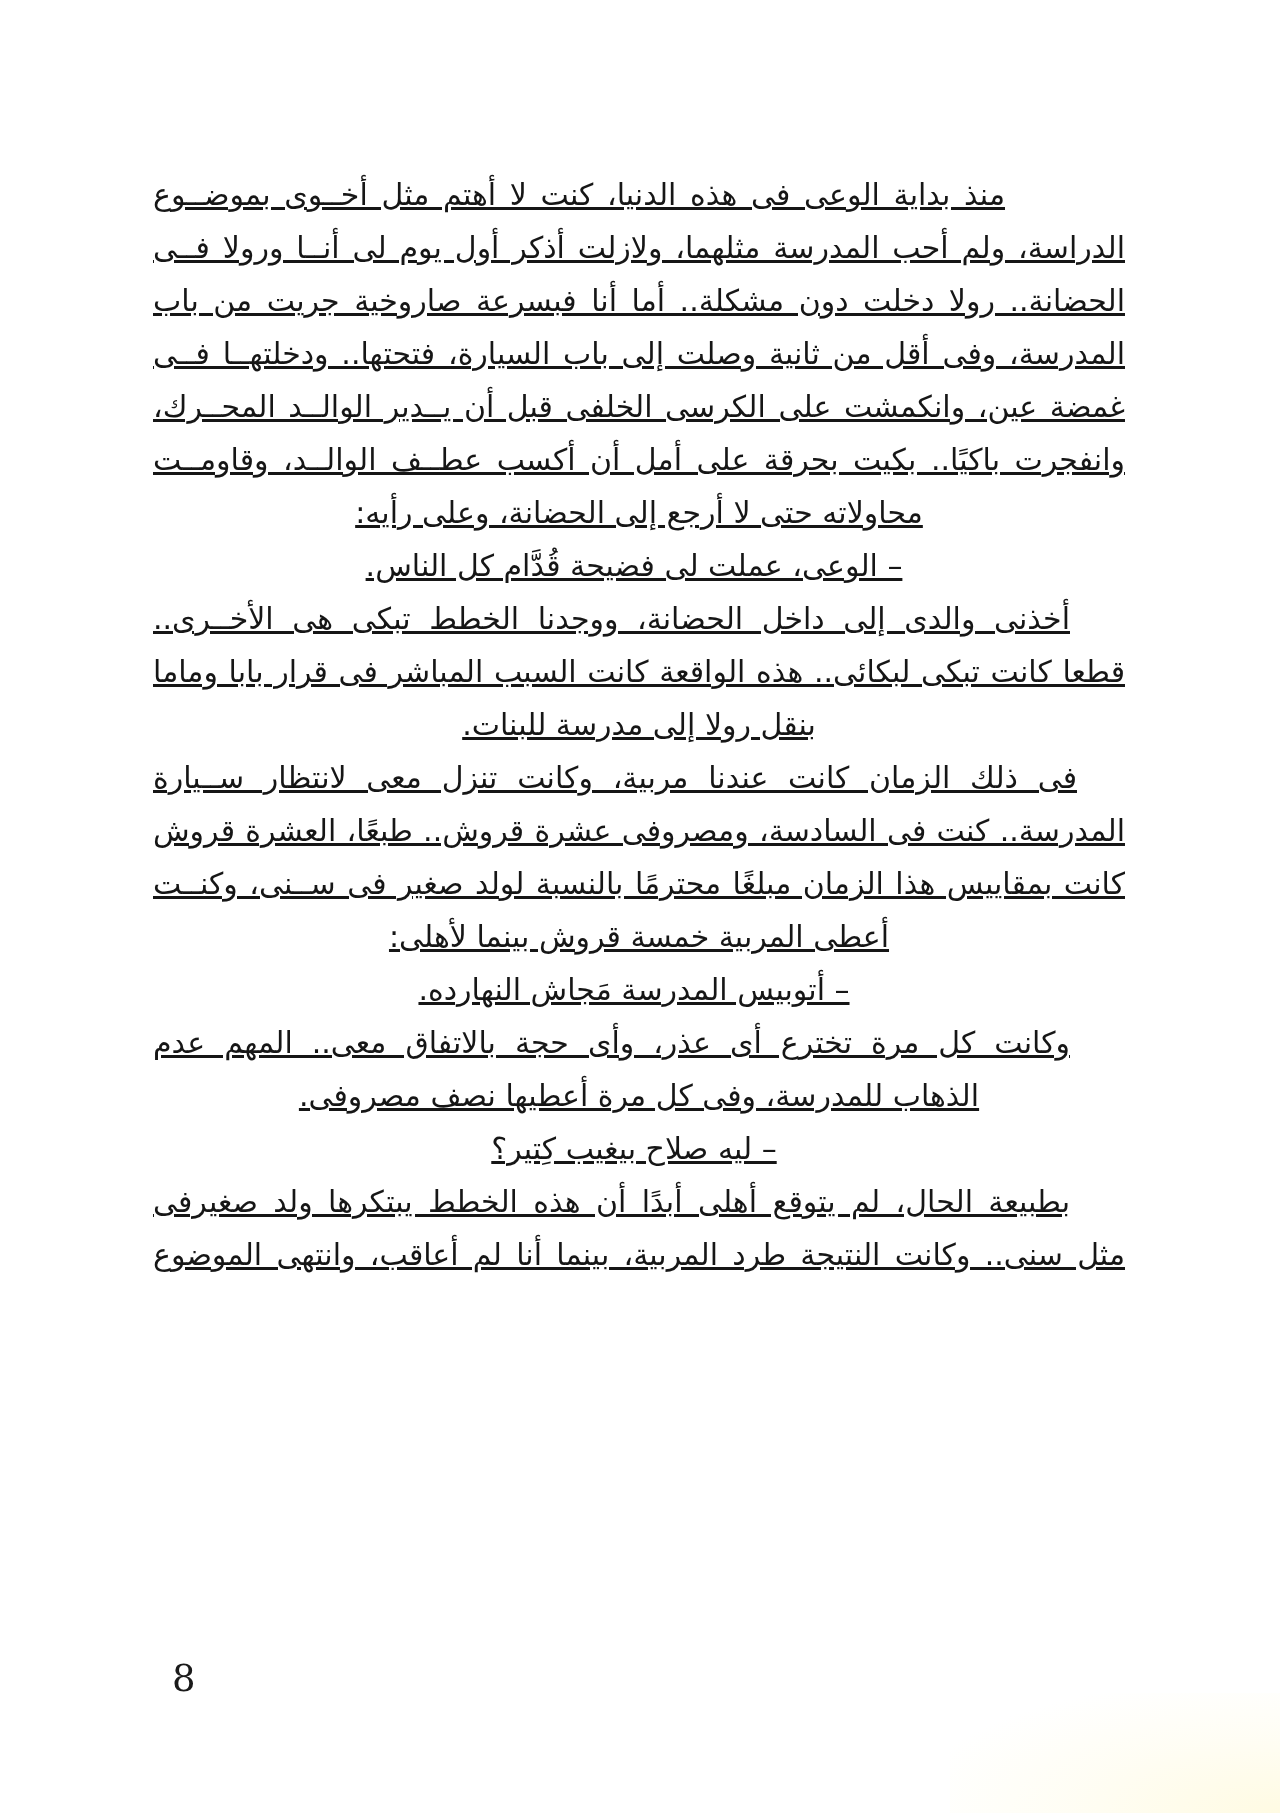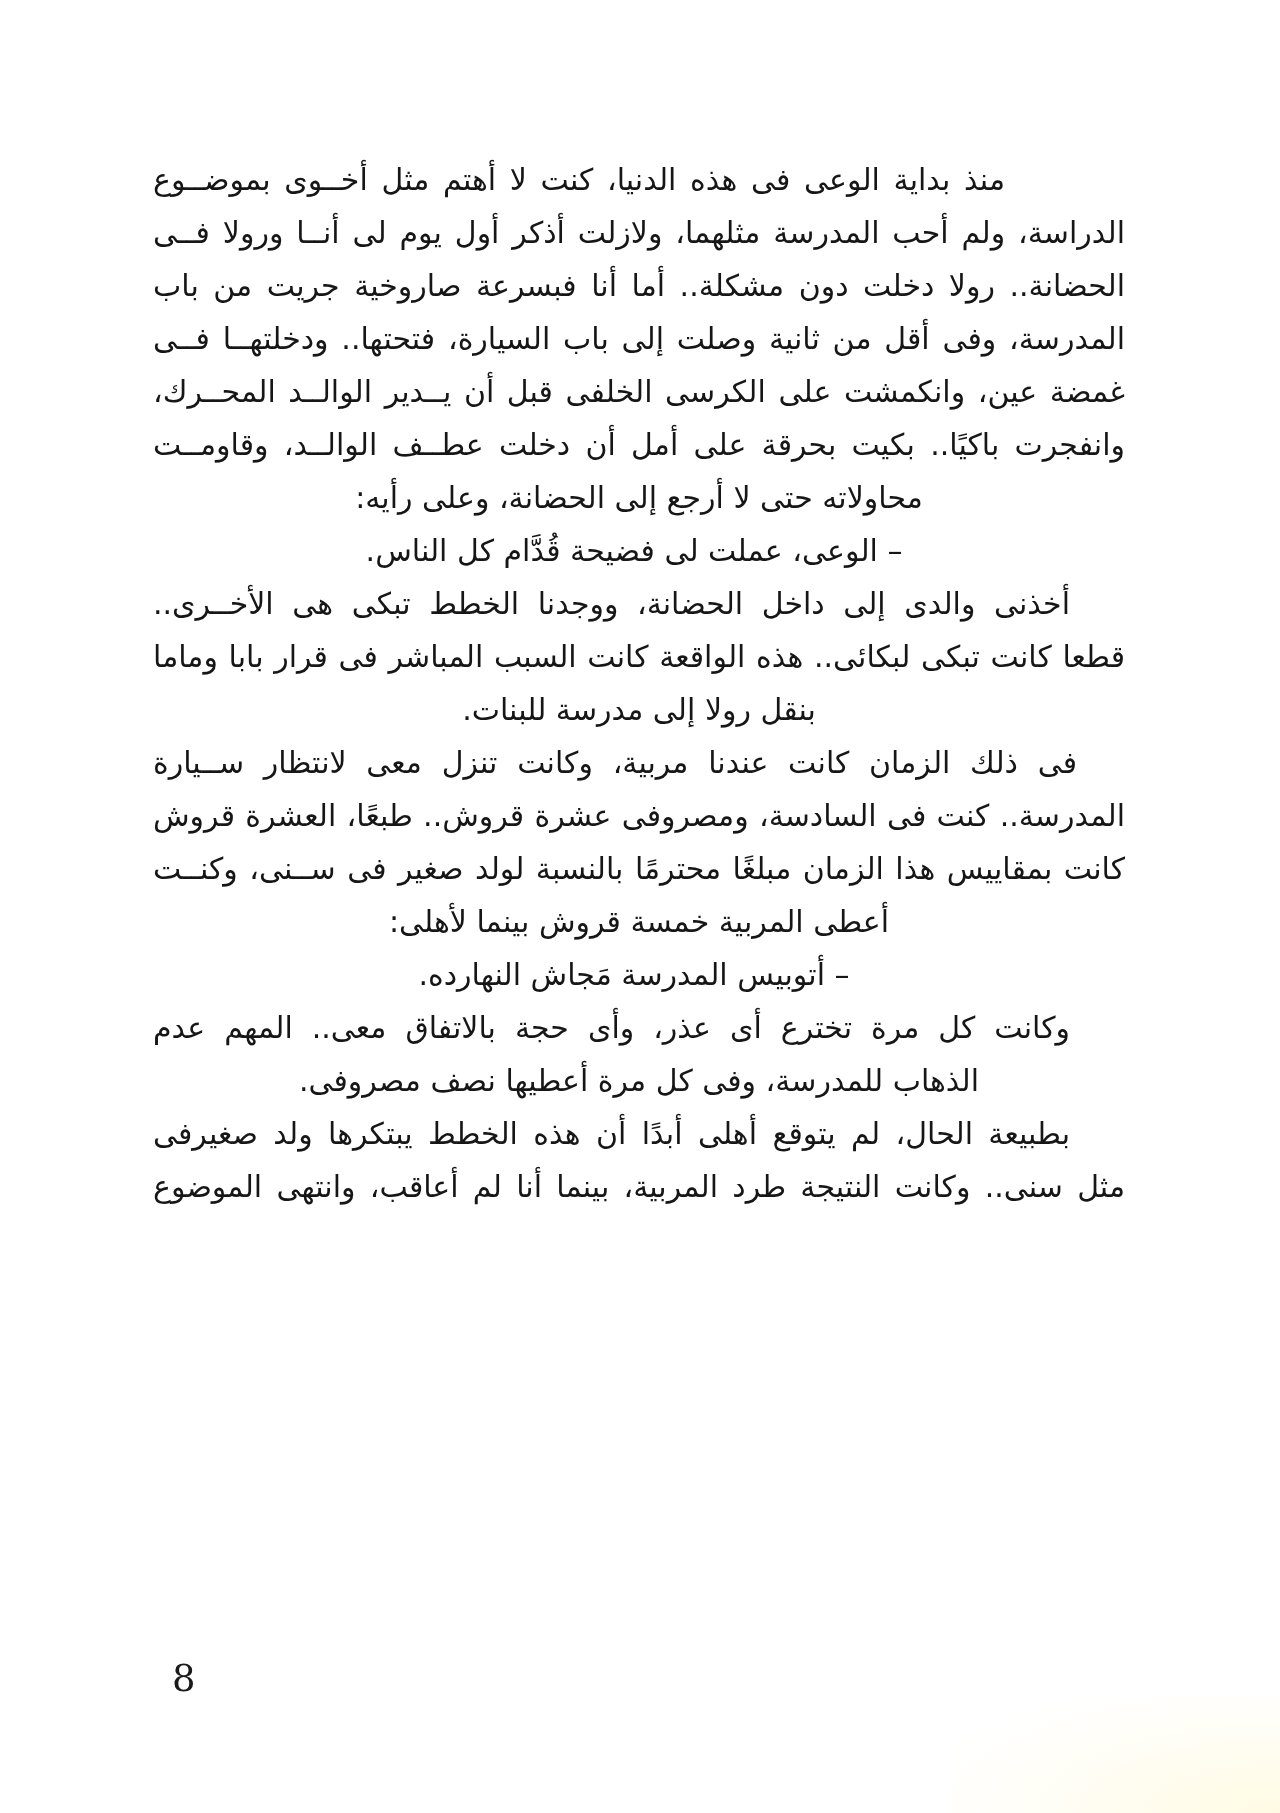--- a/index.html
+++ b/index.html
@@ -14,27 +14,28 @@
     overflow: hidden;
     font-family: "DejaVu Sans", sans-serif;
   }
   .page {
     position: absolute;
     inset: 0;
     background: #ffffff;
   }
   .text-block {
     position: absolute;
-    top: 153px;
+    top: 168px;
     right: 155px;
     width: 972px;
     direction: rtl;
     color: #161616;
     font-size: 30px;
     line-height: 53px;
+    text-decoration: underline;
   }
   .line {
     height: 53px;
     overflow: hidden;
     text-align: center;
     white-space: normal;
   }
   .line.j {
     text-align: justify;
     text-align-last: justify;
@@ -66,33 +67,34 @@
 
 <div class="page">
 
   <div class="text-block">
 
   <div class="line j" style="text-indent: 120px;">منذ بداية الوعى فى هذه الدنيا، كنت لا أهتم مثل أخــوى بموضــوع</div>
       <div class="line j">الدراسة، ولم أحب المدرسة مثلهما، ولازلت أذكر أول يوم لى أنــا ورولا فــى</div>
       <div class="line j">الحضانة.. رولا دخلت دون مشكلة.. أما أنا فبسرعة صاروخية جريت من باب</div>
       <div class="line j">المدرسة، وفى أقل من ثانية وصلت إلى باب السيارة، فتحتها.. ودخلتهــا فــى</div>
       <div class="line j">غمضة عين، وانكمشت على الكرسى الخلفى قبل أن يــدير الوالــد المحــرك،</div>
-      <div class="line j">وانفجرت باكيًا.. بكيت بحرقة على أمل أن دخلت عطــف الوالــد، وقاومــت</div>
+      <div class="line j">وانفجرت باكيًا.. بكيت بحرقة على أمل أن أكسب عطــف الوالــد، وقاومــت</div>
       <div class="line">محاولاته حتى لا أرجع إلى الحضانة، وعلى رأيه:</div>
       <div class="line" style="text-indent: 10px;">– الوعى، عملت لى فضيحة قُدَّام كل الناس.</div>
       <div class="line j" style="text-indent: 55px;">أخذنى والدى إلى داخل الحضانة، ووجدنا الخطط تبكى هى الأخــرى..</div>
       <div class="line j">قطعا كانت تبكى لبكائى.. هذه الواقعة كانت السبب المباشر فى قرار بابا وماما</div>
       <div class="line">بنقل رولا إلى مدرسة للبنات.</div>
       <div class="line j" style="text-indent: 48px;">فى ذلك الزمان كانت عندنا مربية، وكانت تنزل معى لانتظار ســيارة</div>
       <div class="line j">المدرسة.. كنت فى السادسة، ومصروفى عشرة قروش.. طبعًا، العشرة قروش</div>
       <div class="line j">كانت بمقاييس هذا الزمان مبلغًا محترمًا بالنسبة لولد صغير فى ســنى، وكنــت</div>
       <div class="line">أعطى المربية خمسة قروش بينما لأهلى:</div>
       <div class="line" style="text-indent: 10px;">– أتوبيس المدرسة مَجاش النهارده.</div>
       <div class="line j" style="text-indent: 55px;">وكانت كل مرة تخترع أى عذر، وأى حجة بالاتفاق معى.. المهم عدم</div>
       <div class="line">الذهاب للمدرسة، وفى كل مرة أعطيها نصف مصروفى.</div>
+      <div class="line" style="text-indent: 10px;">– ليه صلاح بيغيب كِتير؟</div>
       <div class="line j" style="text-indent: 55px;">بطبيعة الحال، لم يتوقع أهلى أبدًا أن هذه الخطط يبتكرها ولد صغيرفى</div>
       <div class="line j">مثل سنى.. وكانت النتيجة طرد المربية، بينما أنا لم أعاقب، وانتهى الموضوع</div>
     </div>
 
   <div class="page-number">8</div>
 
   <div class="corner-tint"></div>
 
 </div>
 

